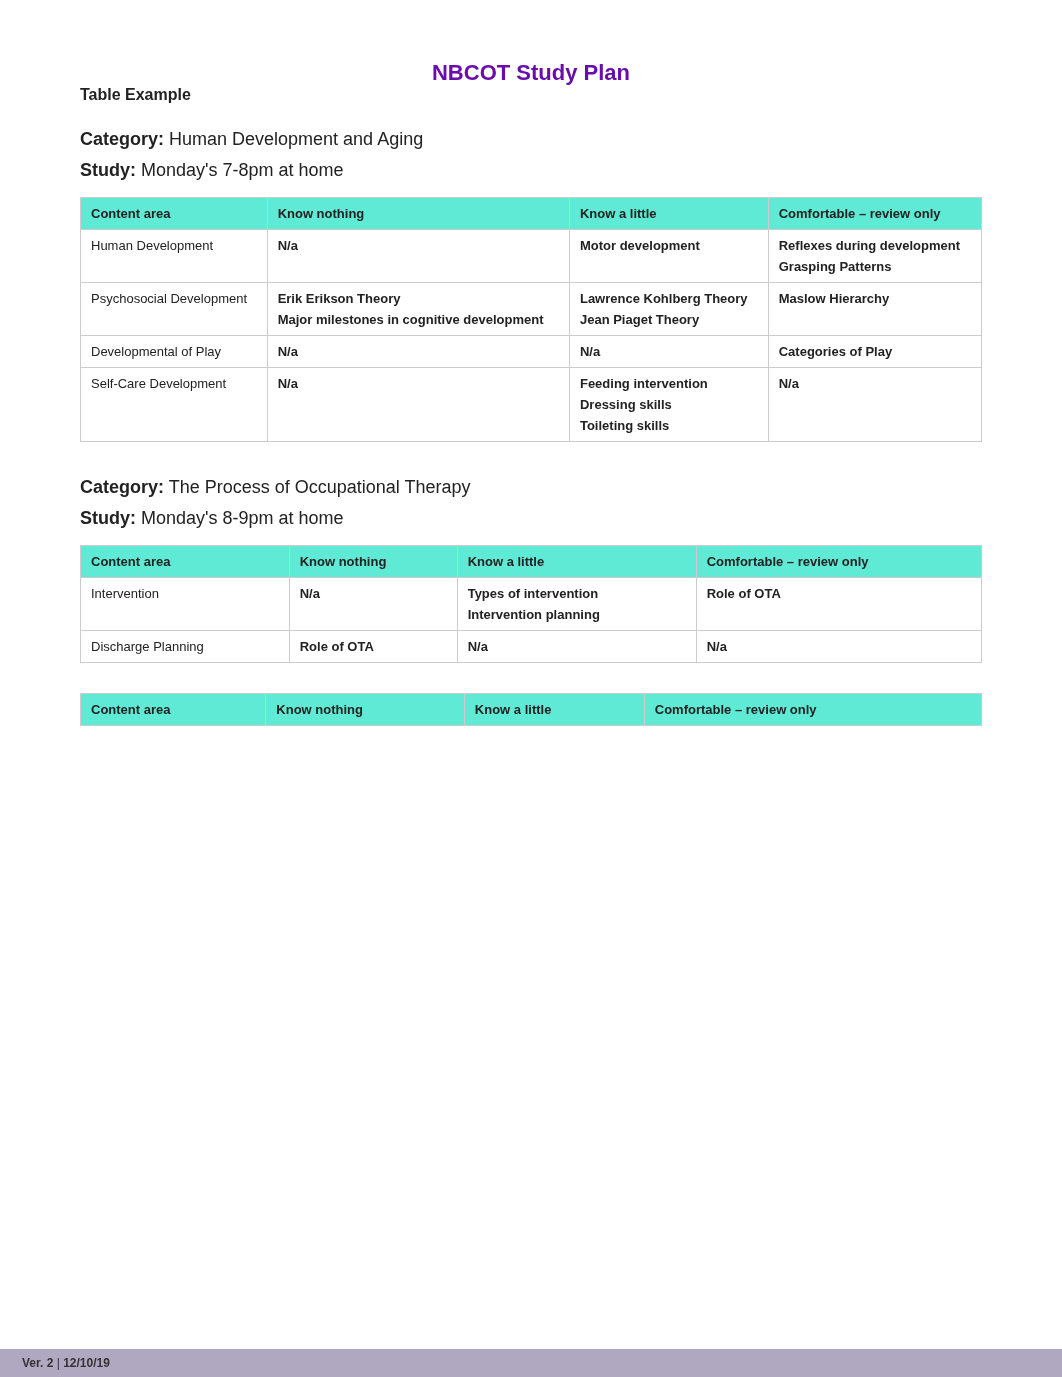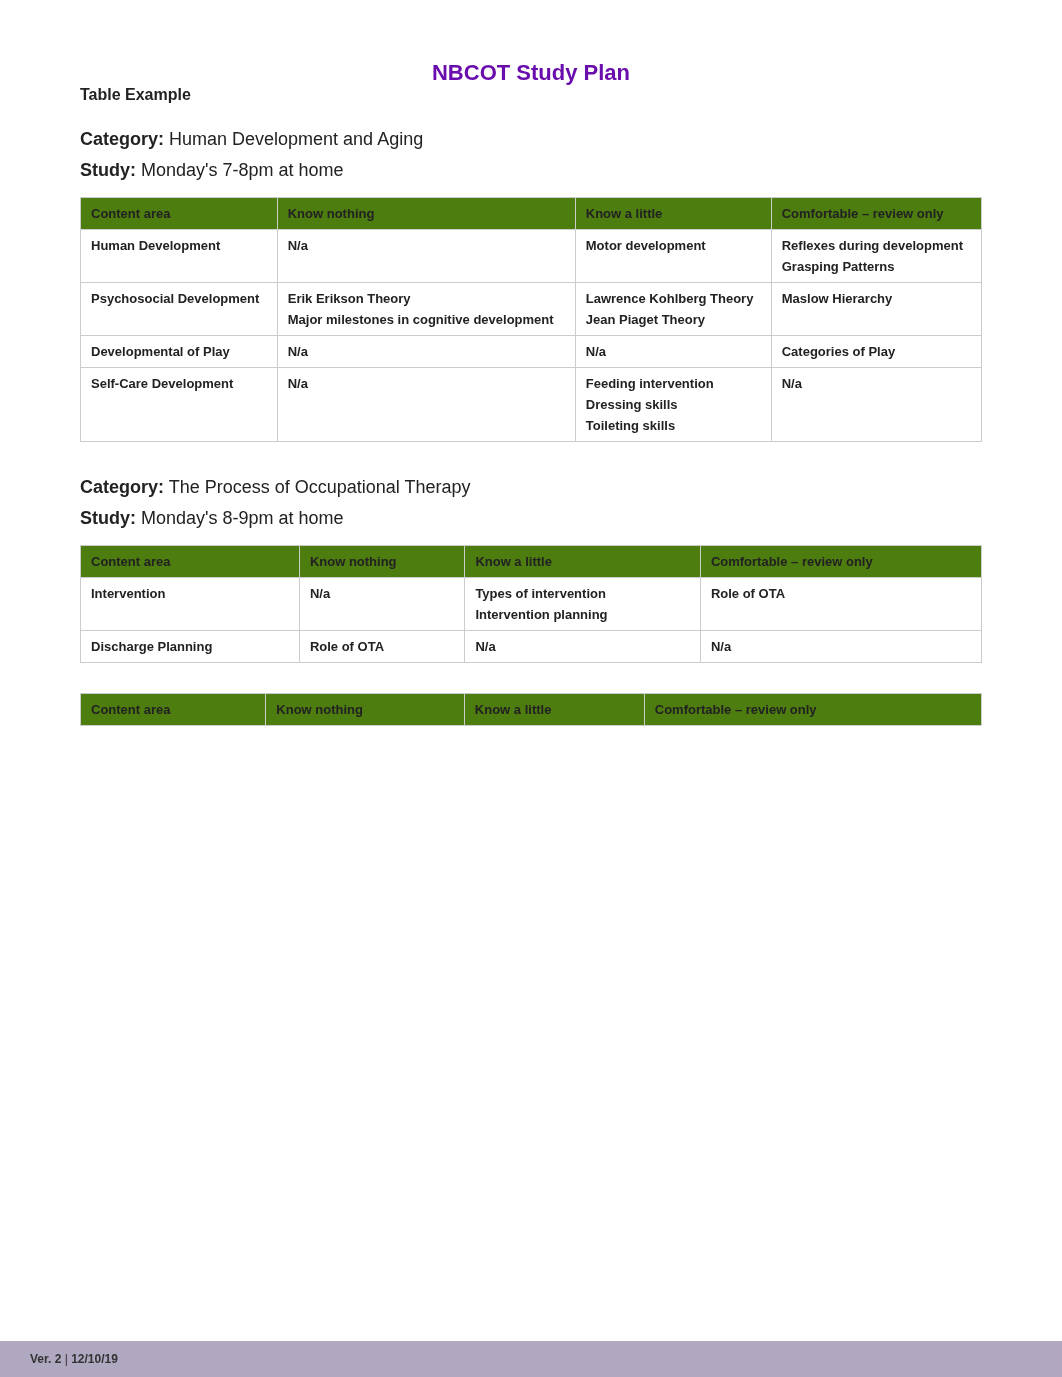--- a/index.html
+++ b/index.html
@@ -37,52 +37,52 @@
     }
     table {
       width: 100%;
       border-collapse: collapse;
       margin-bottom: 10px;
     }
     table, th, td {
       border: 1px solid #ccc;
     }
     th {
-      background: #4d7c0f;
+      background: #5eead4;
       font-weight: bold;
       font-size: 13px;
       padding: 8px 10px;
       text-align: left;
     }
     td {
       padding: 8px 10px;
       vertical-align: top;
       font-size: 13px;
     }
     td.content-area {
-      font-weight: bold;
+      font-weight: normal;
     }
     .cell-item {
       display: block;
       font-weight: bold;
       margin-bottom: 6px;
     }
     .cell-item:last-child {
       margin-bottom: 0;
     }
     .footer-bar {
       position: absolute;
       bottom: 0;
       left: 0;
       right: 0;
-      height: 36px;
+      height: 28px;
       background: #b0a8c0;
       display: flex;
       align-items: center;
-      padding-left: 30px;
+      padding-left: 22px;
     }
     .footer-text {
       font-size: 12px;
       color: #333;
     }
     .footer-text strong {
       font-weight: bold;
     }
   </style>
 </head>

